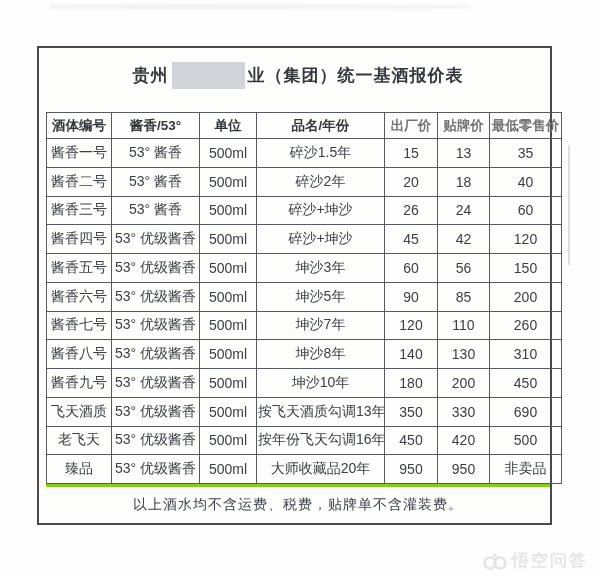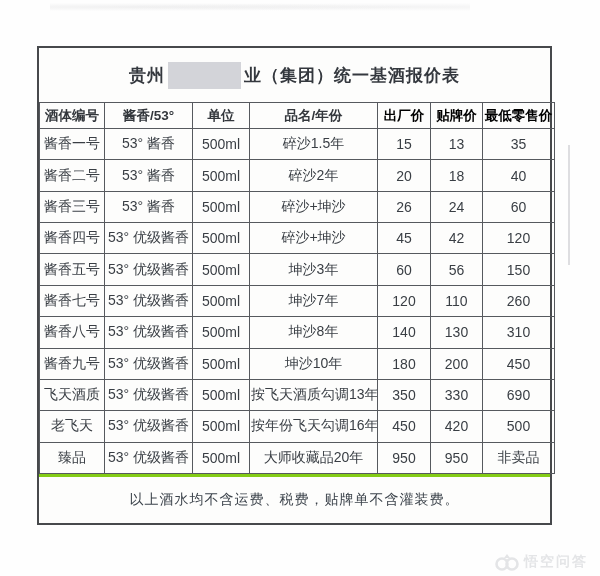--- a/index.html
+++ b/index.html
@@ -27,20 +27,21 @@
   }
   .sheet {
     position: absolute;
     left: 37px; top: 46px;
     width: 515px; height: 479px;
     border: 2px solid #47494c;
     box-sizing: border-box;
     background: #fdfdfc;
     display: flex;
     flex-direction: column;
+    padding-left: 7px;
   }
   .title-area {
     height: 54px;
     flex: 0 0 54px;
     display: flex;
     align-items: center;
     justify-content: center;
     font-size: 17px;
     font-weight: bold;
     color: #34383e;
@@ -52,60 +53,61 @@
     background: #d3d4d9;
     margin: 0 3px;
     vertical-align: middle;
   }
   table.price-table {
     border-collapse: collapse;
     table-layout: fixed;
     width: 511px;
     height: 372px;
     flex: 0 0 372px;
+    margin-top: 10px;
   }
   table.price-table th,
   table.price-table td {
     border: 1px solid #56595e;
     text-align: center;
     vertical-align: middle;
     padding: 0 1px;
     overflow: hidden;
     white-space: nowrap;
     color: #393e44;
     font-size: 14px;
   }
   table.price-table thead tr { height: 26px; }
   table.price-table th {
     font-weight: bold;
     font-size: 13.5px;
     color: #33373c;
   }
-  table.price-table th.teal { color: #000000; }
+  table.price-table th.teal { color: #737373; }
   td.col-1 { font-size: 12.5px; }
   td.col-3 { font-size: 12.5px; }
   td.col-2 { font-size: 13px; }
   .footer-area {
     flex: 1 1 auto;
     border-top: 3px solid #84cc16;
     display: flex;
     align-items: center;
     justify-content: center;
     font-size: 14px;
     color: #3c434b;
     letter-spacing: 1px;
   }
   .watermark {
     position: absolute;
     right: 12px; bottom: 4px;
     display: flex;
     align-items: center;
     gap: 4px;
     color: #e4e5e7;
-    font-size: 14px;
+    font-size: 17px;
     font-weight: bold;
     letter-spacing: 2px;
     user-select: none;
   }
   .watermark svg { display: block; }
 </style>
 </head>
 <body>
 
 <div class="scan-artifact-top"></div>
@@ -180,20 +182,29 @@
         <tr>
           <td class="col-0">酱香五号</td>
           <td class="col-1">53° 优级酱香</td>
           <td class="col-2">500ml</td>
           <td class="col-3">坤沙3年</td>
           <td class="col-4">60</td>
           <td class="col-5">56</td>
           <td class="col-6">150</td>
         </tr>
         <tr>
+          <td class="col-0">酱香六号</td>
+          <td class="col-1">53° 优级酱香</td>
+          <td class="col-2">500ml</td>
+          <td class="col-3">坤沙5年</td>
+          <td class="col-4">90</td>
+          <td class="col-5">85</td>
+          <td class="col-6">200</td>
+        </tr>
+        <tr>
           <td class="col-0">酱香七号</td>
           <td class="col-1">53° 优级酱香</td>
           <td class="col-2">500ml</td>
           <td class="col-3">坤沙7年</td>
           <td class="col-4">120</td>
           <td class="col-5">110</td>
           <td class="col-6">260</td>
         </tr>
         <tr>
           <td class="col-0">酱香八号</td>

